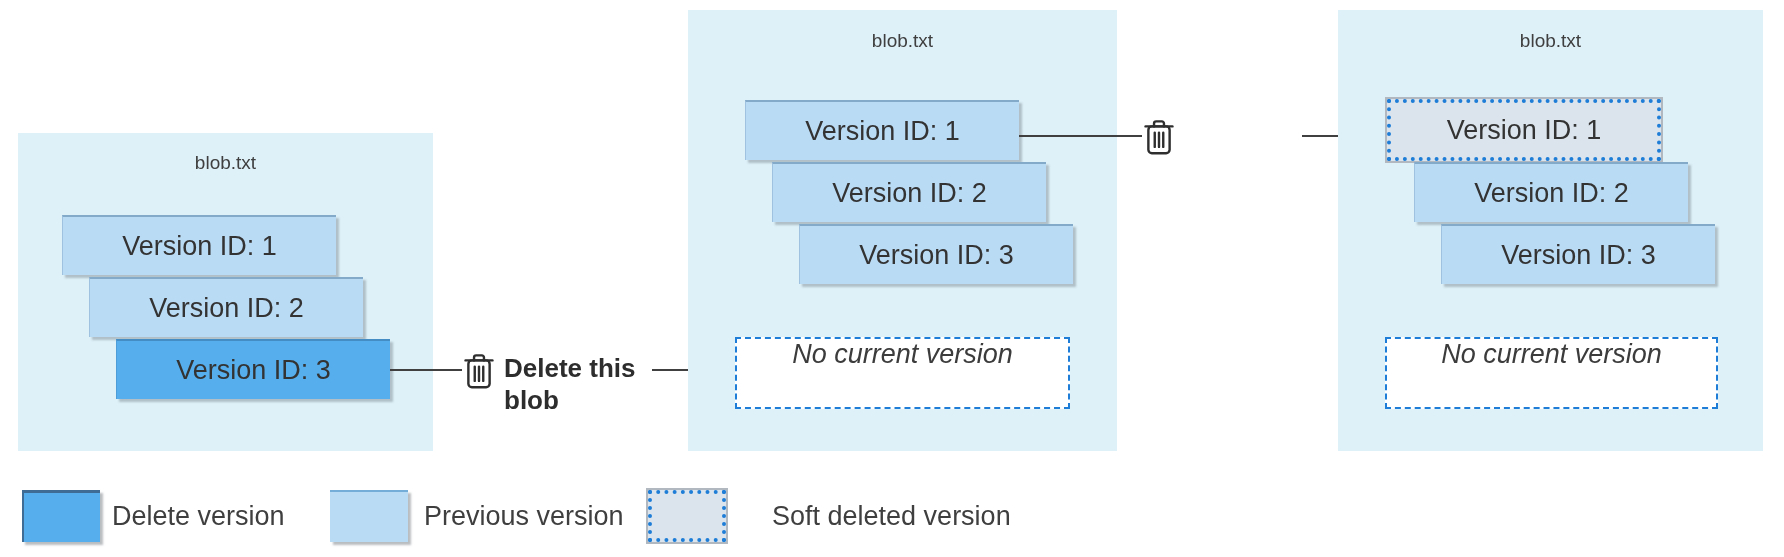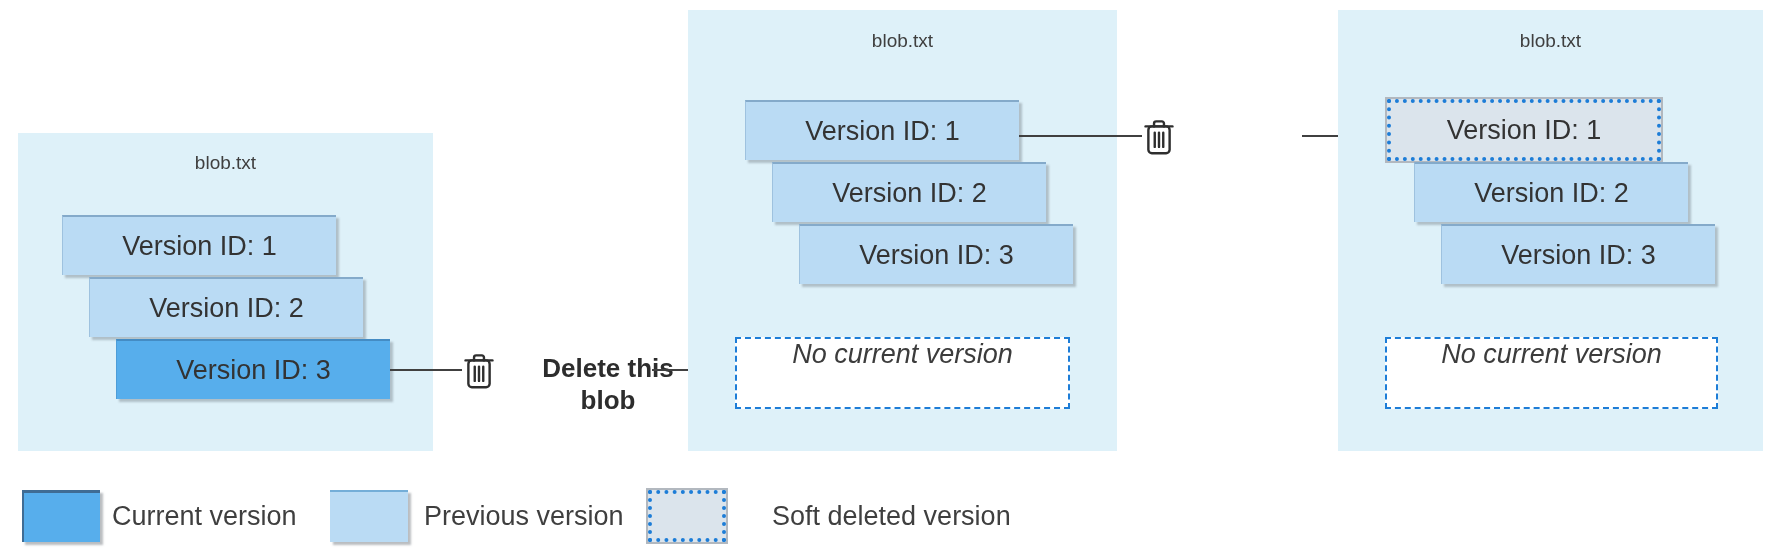--- a/index.html
+++ b/index.html
@@ -136,21 +136,21 @@
   <svg class="trash" style="left:462px; top:350px;" viewBox="0 0 24 28">
     <g fill="none" stroke="#2e2e2e" stroke-width="1.7" stroke-linecap="round" stroke-linejoin="round">
       <rect x="4.5" y="6.5" width="15" height="19" rx="2.5"></rect>
       <line x1="2.5" y1="6.5" x2="21.5" y2="6.5"></line>
       <path d="M8.5 6.5 v-2 a1.5 1.5 0 0 1 1.5 -1.5 h4 a1.5 1.5 0 0 1 1.5 1.5 v2"></path>
       <line x1="9" y1="11" x2="9" y2="21"></line>
       <line x1="12" y1="11" x2="12" y2="21"></line>
       <line x1="15" y1="11" x2="15" y2="21"></line>
     </g>
   </svg>
-  <div class="action-label" style="left:532px; top:352px; width:152px;text-align:center;">Delete this blob</div>
+  <div class="action-label" style="left:504px; top:352px; width:152px;">Delete this blob</div>
   <div class="aline" style="left:652px; top:369px; width:62px;"></div>
   <div class="ahead" style="left:714px; top:361px;"></div>
 
   <section class="panel" style="left:688px; top:10px; width:429px; height:441px;"></section>
   <div class="panel-title" style="left:688px; top:30px; width:429px;">blob.txt</div>
 
   <div class="vbox" style="left:745px; top:100px;" data-state="previous">
     <span>Version ID: 1</span>
   </div>
   <div class="vbox" style="left:772px; top:162px;" data-state="previous">
@@ -189,21 +189,21 @@
   </div>
   <div class="vbox" style="left:1441px; top:224px;" data-state="previous">
     <span>Version ID: 3</span>
   </div>
 
   <div class="nocur" style="left:1385px; top:337px; width:333px; height:72px;">
     <span>No current version</span>
   </div>
 
   <div class="swatch" style="left:22px; top:490px;" data-state="current"></div>
-  <div class="legend-label" style="left:112px; top:490px;">Current version</div>
+  <div class="legend-label" style="left:112px; top:490px;">Delete version</div>
 
   <div class="swatch" style="left:330px; top:490px;" data-state="previous"></div>
   <div class="legend-label" style="left:424px; top:490px;">Previous version</div>
 
   <div class="swatch" style="left:648px; top:490px;" data-state="soft-deleted"></div>
   <div class="legend-label" style="left:772px; top:490px;">Soft deleted version</div>
 
 </div>
 
 </body></html>

